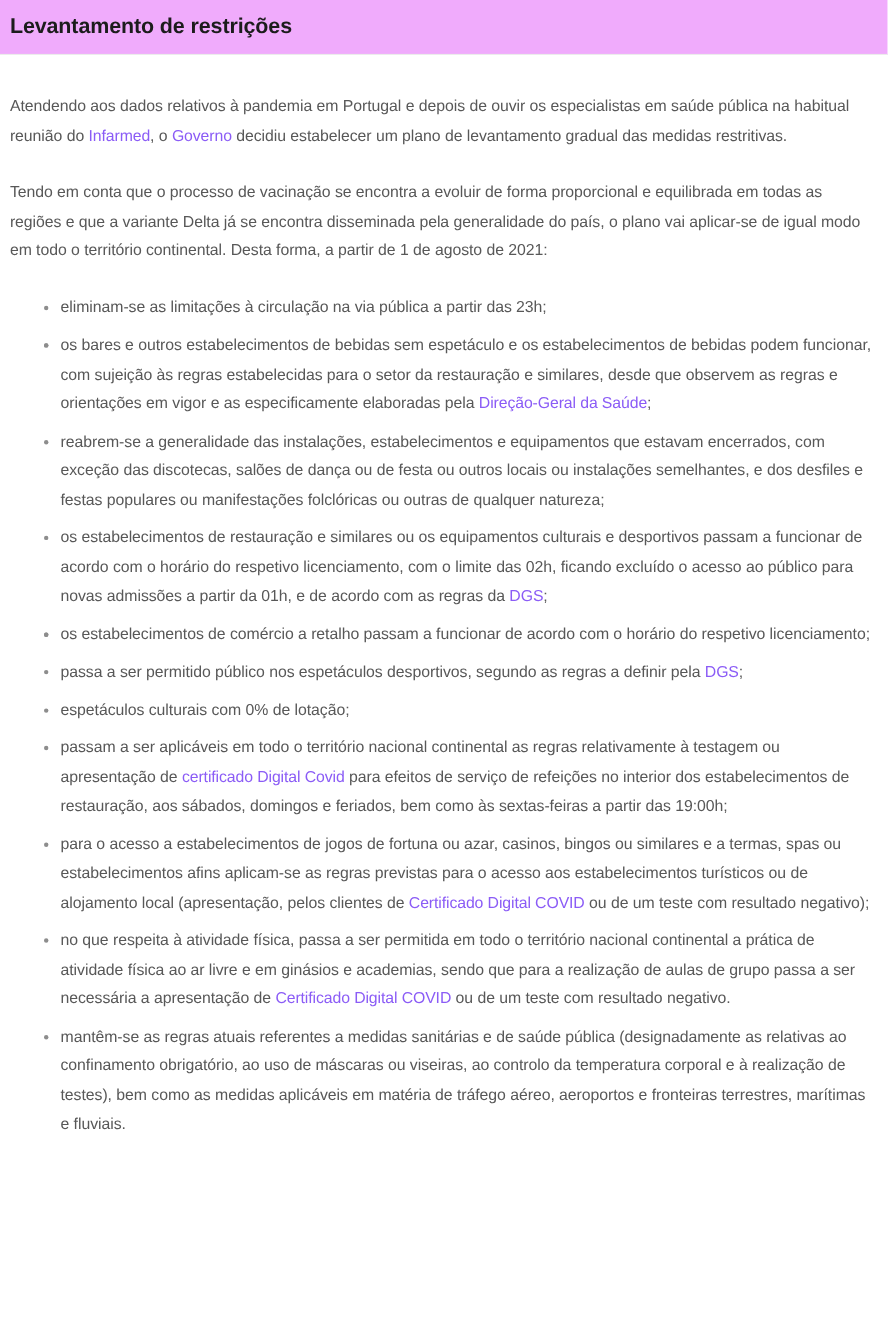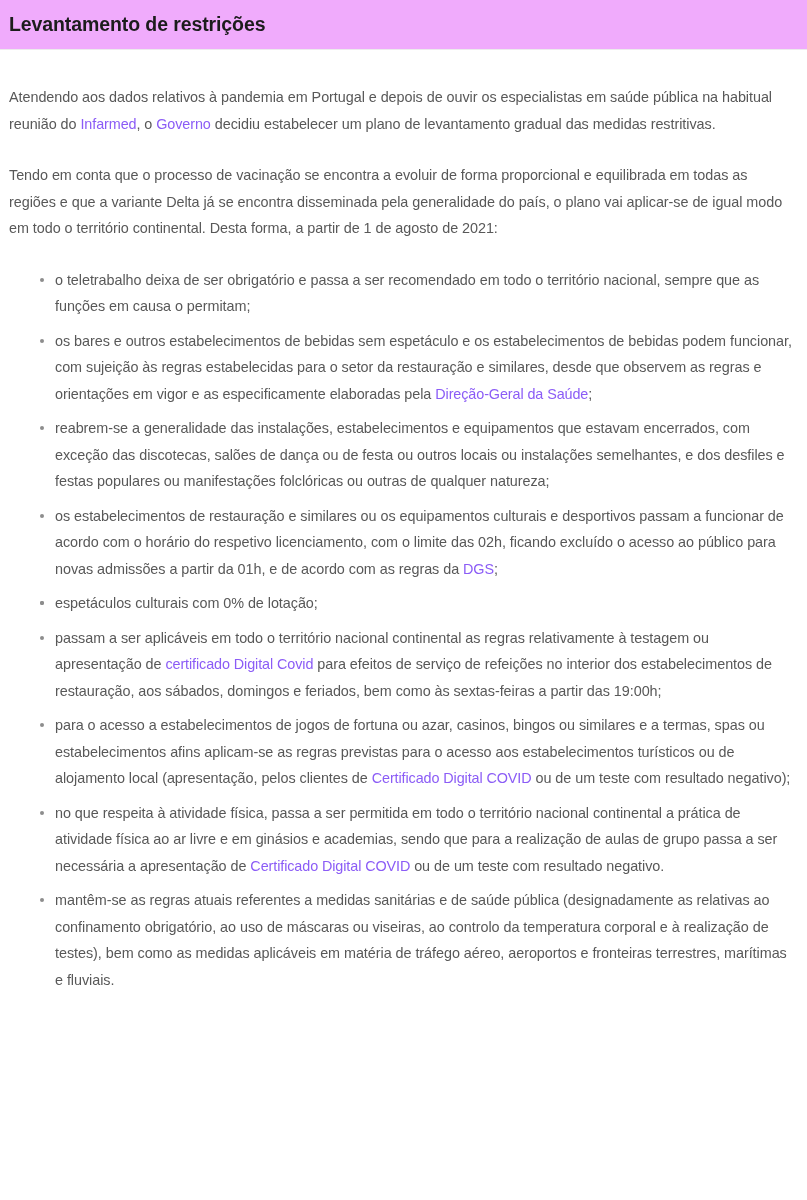--- a/index.html
+++ b/index.html
@@ -97,42 +97,51 @@
 
   <div class="article">
 
     <p class="para"><span>Atendendo aos dados relativos à pandemia em Portugal e depois de ouvir os especialistas em saúde pública na habitual reunião do </span><a href="#" class="inline-link">Infarmed</a><span>, o </span><a href="#" class="inline-link">Governo</a><span> decidiu estabelecer um plano de levantamento gradual das medidas restritivas.</span></p>
 
 
     <p class="para">Tendo em conta que o processo de vacinação se encontra a evoluir de forma proporcional e equilibrada em todas as regiões e que a variante Delta já se encontra disseminada pela generalidade do país, o plano vai aplicar-se de igual modo em todo o território continental. Desta forma, a partir de 1 de agosto de 2021:</p>
 
     <ul class="measures">
 
+      <li>
+        <span class="bullet"></span><span>eliminam-se as limitações à circulação na via pública a partir das 23h;</span><span></span>
+      </li>
 
       <li>
-        <span class="bullet"></span><span>o teletrabalho deixa de ser obrigatório e passa a ser recomendado em todo o território nacional, sempre que as funções em causa o permitam;</span><span></span>
+        <span class="bullet"></span><span></span>
       </li>
 
       <li>
         <span class="bullet"></span><span>os bares e outros estabelecimentos de bebidas sem espetáculo e os estabelecimentos de bebidas podem funcionar, com sujeição às regras estabelecidas para o setor da restauração e similares, desde que observem as regras e orientações em vigor e as especificamente elaboradas pela </span><a href="#" class="inline-link">Direção-Geral da Saúde</a><span>;</span>
       </li>
 
       <li>
         <span class="bullet"></span><span>reabrem-se a generalidade das instalações, estabelecimentos e equipamentos que estavam encerrados, com exceção das discotecas, salões de dança ou de festa ou outros locais ou instalações semelhantes, e dos desfiles e festas populares ou manifestações folclóricas ou outras de qualquer natureza;</span><span></span>
       </li>
 
       <li>
         <span class="bullet"></span><span>os estabelecimentos de restauração e similares ou os equipamentos culturais e desportivos passam a funcionar de acordo com o horário do respetivo licenciamento, com o limite das 02h, ficando excluído o acesso ao público para novas admissões a partir da 01h, e de acordo com as regras da </span><a href="#" class="inline-link">DGS</a><span>;</span>
       </li>
 
       <li>
         <span class="bullet"></span><span></span>
       </li>
 
+      <li>
+        <span class="bullet"></span><span>os estabelecimentos de comércio a retalho passam a funcionar de acordo com o horário do respetivo licenciamento;</span><span></span>
+      </li>
 
+      <li>
+        <span class="bullet"></span><span>passa a ser permitido público nos espetáculos desportivos, segundo as regras a definir pela </span><a href="#" class="inline-link">DGS</a><span>;</span>
+      </li>
 
       <li>
         <span class="bullet"></span><span>espetáculos culturais com 0% de lotação;</span><span></span>
       </li>
 
       <li>
         <span class="bullet"></span><span>passam a ser aplicáveis em todo o território nacional continental as regras relativamente à testagem ou apresentação de </span><a href="#" class="inline-link">certificado Digital Covid</a><span> para efeitos de serviço de refeições no interior dos estabelecimentos de restauração, aos sábados, domingos e feriados, bem como às sextas-feiras a partir das 19:00h;</span>
       </li>
 
       <li>

